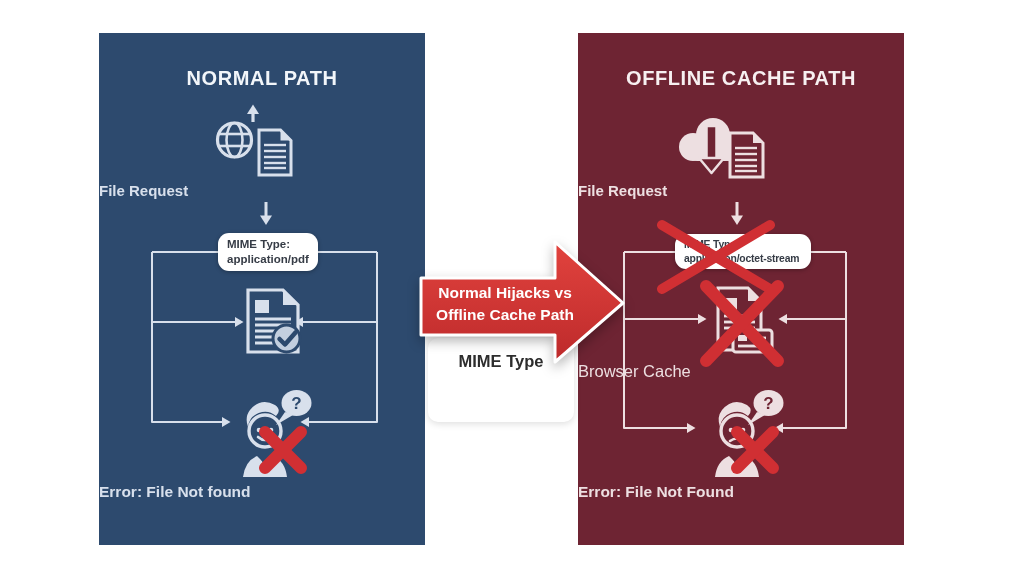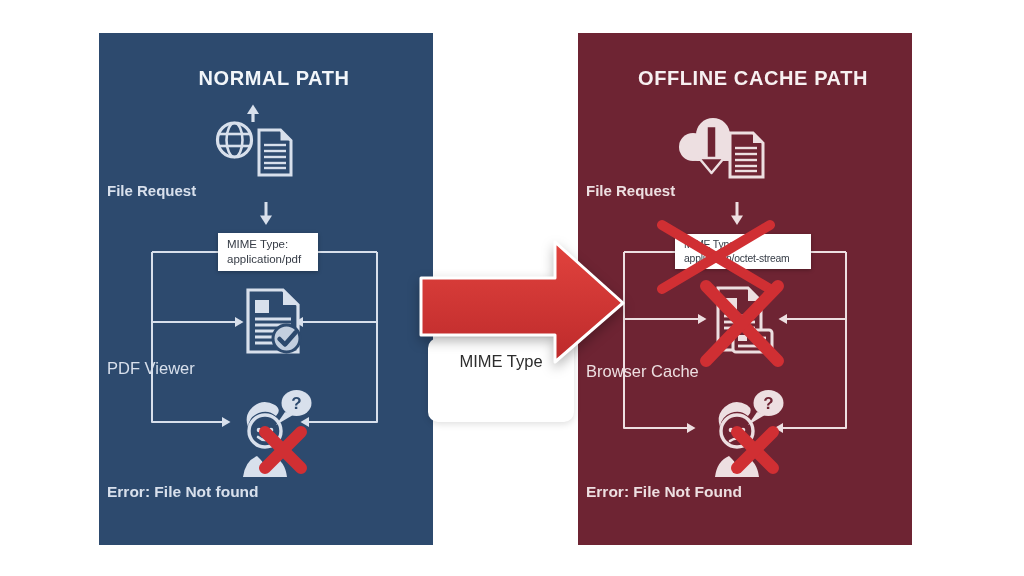--- a/index.html
+++ b/index.html
@@ -1,42 +1,42 @@
 <!DOCTYPE html>
 <html style="--pagebg: #ffffff; --lbg: #2d4a6e; --ll: #d8e0ec; --ltitle: #f2f6fa; --rbg: #6e2433; --rl: #eddfe1; --rtitle: #f7f0f1; --red: #d02f33; --mimebg: #ffffff; --mime: #363c46; --cap: #2d2d2d; --check: #c3cfdf;"><head>
 <meta charset="utf-8">
 <style>
   html,body{margin:0;padding:0;}
   body{font-family:"Liberation Sans",sans-serif;background:var(--pagebg,#fff);}
   #stage{position:relative;width:1024px;height:576px;background:var(--pagebg,#fff);overflow:hidden;}
   .abs{position:absolute;}
-  .panel{position:absolute;top:33px;width:326px;height:512px;padding-left:8px;}
+  .panel{position:absolute;top:33px;width:326px;height:512px;}
   #left-panel{left:99px;background:var(--lbg,#2d4a6e);}
   #right-panel{left:578px;background:var(--rbg,#6e2433);}
   .title{position:absolute;top:34px;width:100%;text-align:center;font-weight:700;font-size:20px;letter-spacing:.6px;}
   #left-panel .title{color:var(--ltitle,#f2f6fa);}
   #right-panel .title{color:var(--rtitle,#f7f0f1);}
   .lbl{position:absolute;width:100%;font-weight:600;}
   #left-panel .lbl{color:var(--ll,#d8e0ec);}
   #right-panel .lbl{color:var(--rl,#eddfe1);}
-  .mime{position:absolute;background:var(--mimebg,#fff);border-radius:0;box-shadow:0 1px 4px rgba(0,0,0,.3);
-        color:var(--mime,#363c46);font-weight:400;line-height:1.32;padding:4px 9px;box-sizing:border-box;z-index:3;}
+  .mime{position:absolute;background:var(--mimebg,#fff);border-radius:11px;box-shadow:0 1px 4px rgba(0,0,0,.3);
+        color:var(--mime,#363c46);font-weight:700;line-height:1.32;padding:4px 9px;box-sizing:border-box;z-index:3;}
   svg{overflow:visible;display:block;}
   .sl{stroke:var(--ll,#d8e0ec);fill:none;}
   .fl{fill:var(--ll,#d8e0ec);}
   .doc-l{fill:var(--lbg,#2d4a6e);stroke:var(--ll,#d8e0ec);}
   .sr{stroke:var(--rl,#eddfe1);fill:none;}
   .fr{fill:var(--rl,#eddfe1);}
   .doc-r{fill:var(--rbg,#6e2433);stroke:var(--rl,#eddfe1);}
   .conn{stroke-width:2;fill:none;stroke-linejoin:round;}
   .cross-line{stroke:var(--red,#d02f33);stroke-linecap:round;}
   #big-arrow{filter:drop-shadow(0 5px 6px rgba(0,0,0,.28));z-index:6;}
   #arrow-text{z-index:7;color:#fff;font-weight:700;font-size:15.5px;line-height:1.45;text-align:center;}
   #caption-card{z-index:2;background:#fff;border-radius:10px;box-shadow:0 2px 7px rgba(0,0,0,.13);}
-  #caption-text{z-index:3;text-align:center;color:var(--cap,#2d2d2d);font-weight:400;font-size:16.5px;line-height:1.25;}
+  #caption-text{z-index:3;text-align:center;color:var(--cap,#2d2d2d);font-weight:700;font-size:16.5px;line-height:1.25;}
   .bubble-q{font-weight:700;font-size:17px;}
 </style>
 </head>
 <body>
 
 <div id="stage">
 
   <div id="left-panel" class="panel">
     <div class="title">NORMAL PATH</div>
 
@@ -90,21 +90,20 @@
       <line class="sl" stroke-width="3" x1="16" y1="40" x2="52" y2="40"></line>
       <line class="sl" stroke-width="3" x1="16" y1="46" x2="52" y2="46"></line>
       <line class="sl" stroke-width="3" x1="16" y1="52" x2="46" y2="52"></line>
       <line class="sl" stroke-width="3" x1="16" y1="58" x2="34" y2="58"></line>
       <g>
         <circle cx="47.5" cy="53.5" r="13.5" style="fill:var(--check,#c3cfdf);stroke:var(--lbg,#2d4a6e);stroke-width:3"></circle>
         <path d="M40.5,54 l5.5,5.5 l10.5,-12" style="fill:none;stroke:var(--lbg,#2d4a6e);stroke-width:4.5;stroke-linecap:round;stroke-linejoin:round"></path>
       </g>
     </svg>
 
-    <div class="lbl" style="top:326px;font-size:16.5px;font-weight:500">PDF Viewer</div>
 
     <svg class="abs" style="left:122px;top:352px;z-index:4" width="100" height="100" viewBox="0 0 100 100">
       <g>
         <ellipse class="fl" cx="75.5" cy="18" rx="15" ry="13"></ellipse>
         <polygon class="fl" points="64,27 55,40 72,30"></polygon>
         <text class="bubble-q" x="75.5" y="24" text-anchor="middle" style="fill:var(--lbg,#2d4a6e)">?</text>
       </g>
       <path class="fl" d="M27,42 A17,17 0 0 1 55,31 Q61,25 54,20 Q40,12 29,25 Q23.5,32 27,42 Z"></path>
       <circle class="sl" stroke-width="3.4" cx="44" cy="46" r="16"></circle>
       <circle class="fl" cx="38" cy="45" r="2.3"></circle>
@@ -222,14 +221,18 @@
 
   <svg id="big-arrow" class="abs" style="left:412px;top:232px" width="220" height="140" viewBox="0 0 220 140">
     <defs>
       <linearGradient id="redgrad" x1="0" y1="0" x2="0" y2="1">
         <stop id="gstop1" offset="0" stop-color="#e2433e"></stop>
         <stop id="gstop2" offset="1" stop-color="#bd2a2b"></stop>
       </linearGradient>
     </defs>
     <polygon points="9,46 143,46 143,10 211,71 143,130 143,103 9,103" style="fill:url(#redgrad);stroke:#ffffff;stroke-width:3;stroke-linejoin:round"></polygon>
   </svg>
+  <div id="arrow-text" class="abs" style="left:425px;top:282px;width:160px">
+    <div>Normal Hijacks vs</div>
+    <div>Offline Cache Path</div>
+  </div>
 
 </div>
 
 </body></html>

